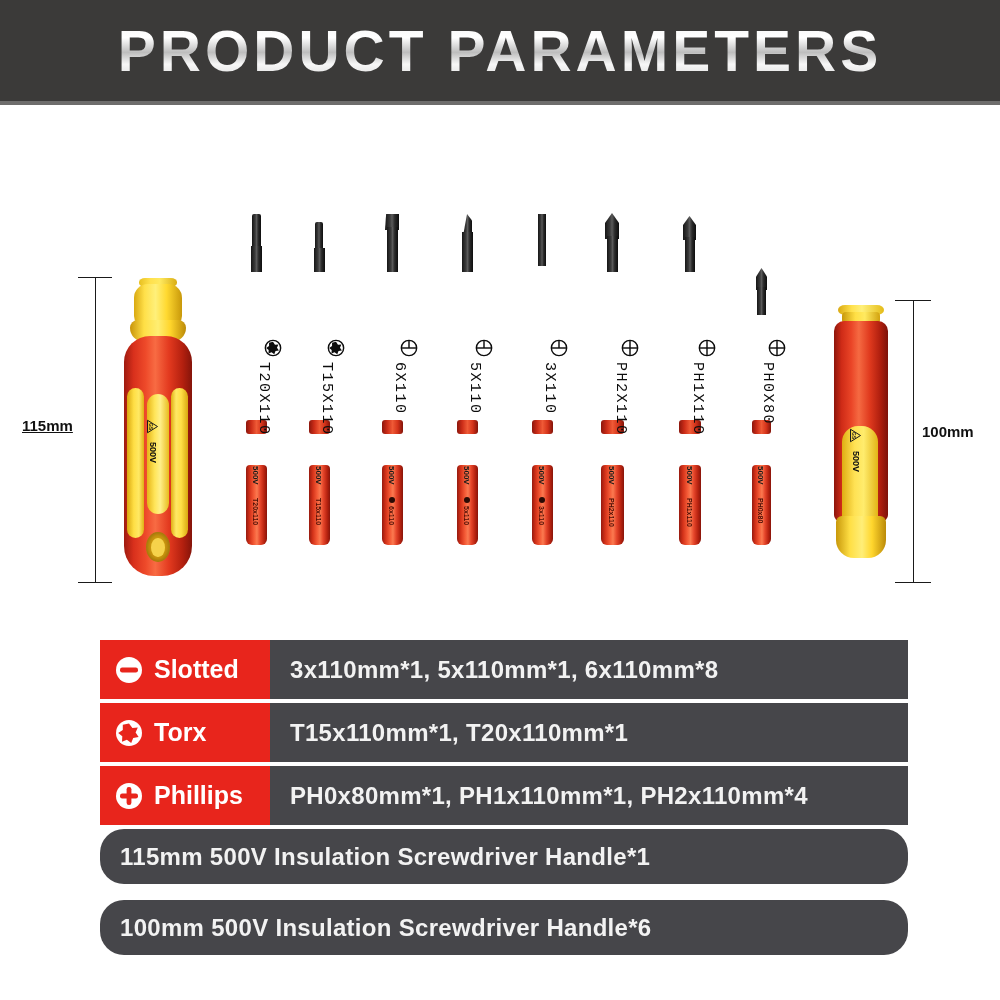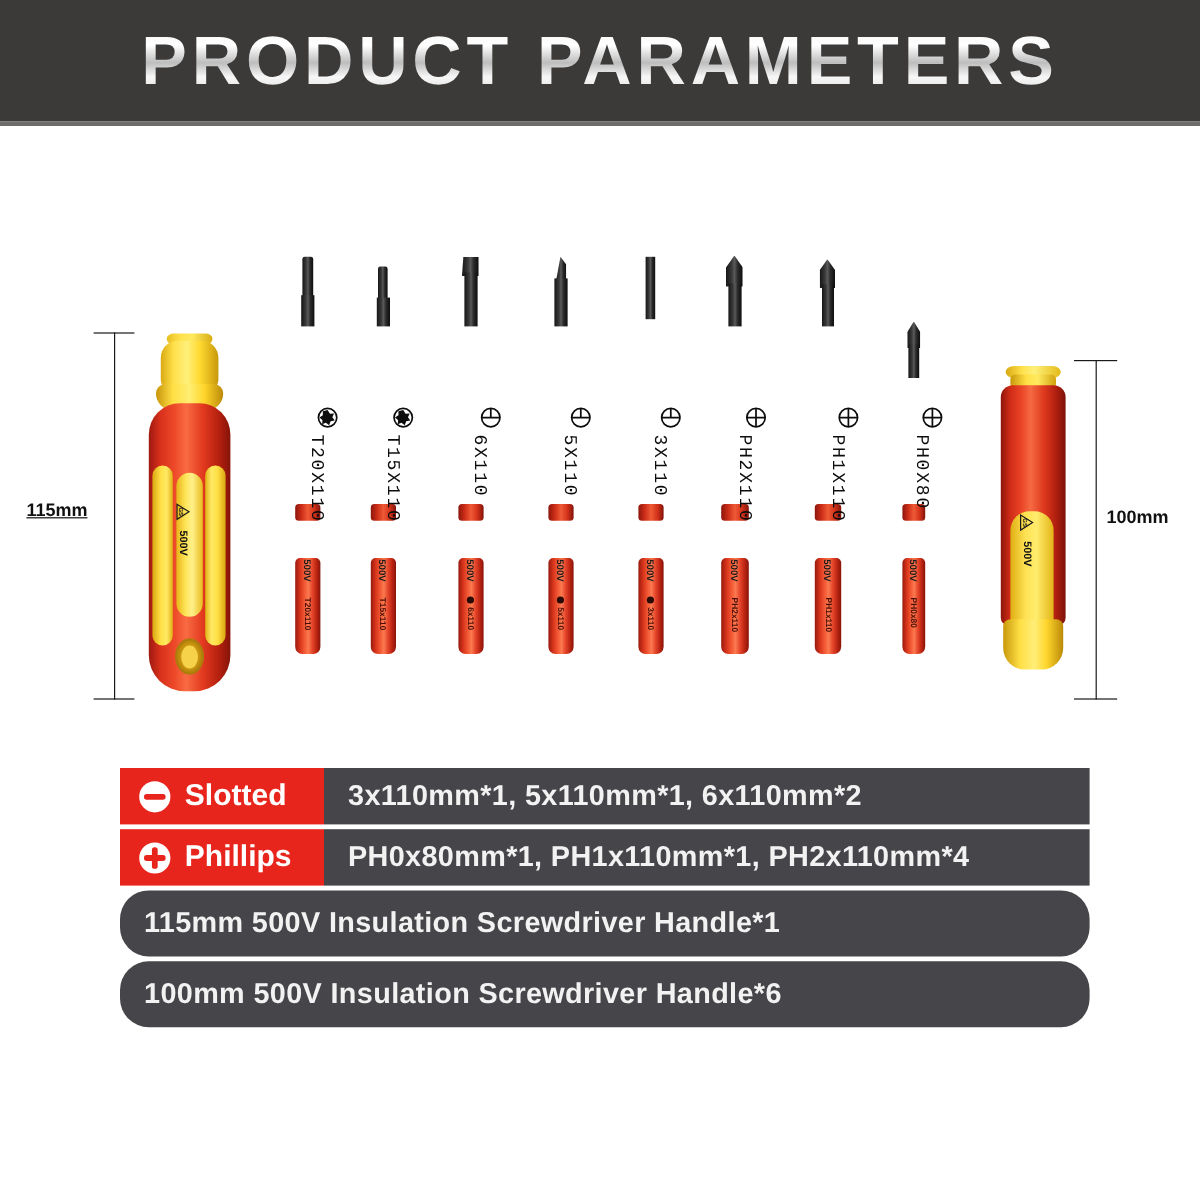--- a/index.html
+++ b/index.html
@@ -198,21 +198,21 @@
     position:absolute;width:6px;height:6px;border-radius:50%;
     background:#2a0a04;
   }
 
   
   .spec-table{
     position:absolute;left:100px;top:640px;width:808px;
   }
   .spec-row{
     position:relative;display:flex;align-items:stretch;margin-bottom:4px;
-    height:47px;
+    height:59px;
   }
   .spec-label{
     width:170px;background:#e8251c;
     display:flex;align-items:center;gap:10px;
     padding-left:14px;box-sizing:border-box;
   }
   .spec-label-text{
     color:#ffffff;font-size:25px;font-weight:bold;
     font-family:"Liberation Sans", sans-serif;
   }
@@ -220,21 +220,21 @@
     flex:1;background:#46464a;
     display:flex;align-items:center;
     padding-left:20px;box-sizing:border-box;
   }
   .spec-value-text{
     color:#f2f2f2;font-size:24px;font-weight:bold;
     font-family:"Liberation Sans", sans-serif;
     letter-spacing:.3px;
   }
   .spec-row-full{
-    position:relative;height:55px;margin-bottom:4px;
+    position:relative;height:55px;margin-bottom:16px;
     background:#46464a;display:flex;align-items:center;
     padding-left:20px;box-sizing:border-box;border-radius:24px;
   }
   .spec-full-text{
     color:#f2f2f2;font-size:24px;font-weight:bold;
     font-family:"Liberation Sans", sans-serif;
     letter-spacing:.3px;
   }
   .spec-icon{width:30px;height:30px;flex:0 0 30px;}
 </style>
@@ -445,24 +445,36 @@
 
   <div class="spec-row">
     <div class="spec-label">
       <svg class="spec-icon" viewBox="0 0 30 30">
         <circle cx="15" cy="15" r="13" fill="#ffffff"></circle>
         <rect x="6" y="12.6" width="18" height="4.8" rx="2.2" fill="#e8251c"></rect>
       </svg>
       <span class="spec-label-text">Slotted</span>
     </div>
     <div class="spec-value">
-      <span class="spec-value-text">3x110mm*1,  5x110mm*1,  6x110mm*2</span>
-    </div>
-  </div>
-
+      <span class="spec-value-text">3x110mm*1,  5x110mm*1,  6x110mm*8</span>
+    </div>
+  </div>
+
+  <div class="spec-row">
+    <div class="spec-label">
+      <svg class="spec-icon" viewBox="0 0 30 30">
+        <circle cx="15" cy="15" r="13" fill="#ffffff"></circle>
+        <path d="M15 5.5 L18.4 10 L23.8 9.6 L21.6 14.5 L24.6 19 L19.2 20 L17.2 25 L12.9 21.7 L8 23.7 L8.3 18.3 L4.2 15 L8.8 12 L8.8 6.7 Z" fill="#e8251c"></path>
+      </svg>
+      <span class="spec-label-text">Torx</span>
+    </div>
+    <div class="spec-value">
+      <span class="spec-value-text">T15x110mm*1,   T20x110mm*1</span>
+    </div>
+  </div>
 
   <div class="spec-row">
     <div class="spec-label">
       <svg class="spec-icon" viewBox="0 0 30 30">
         <circle cx="15" cy="15" r="13" fill="#ffffff"></circle>
         <rect x="6" y="12.6" width="18" height="4.8" rx="2.2" fill="#e8251c"></rect>
         <rect x="12.6" y="6" width="4.8" height="18" rx="2.2" fill="#e8251c"></rect>
       </svg>
       <span class="spec-label-text">Phillips</span>
     </div>

